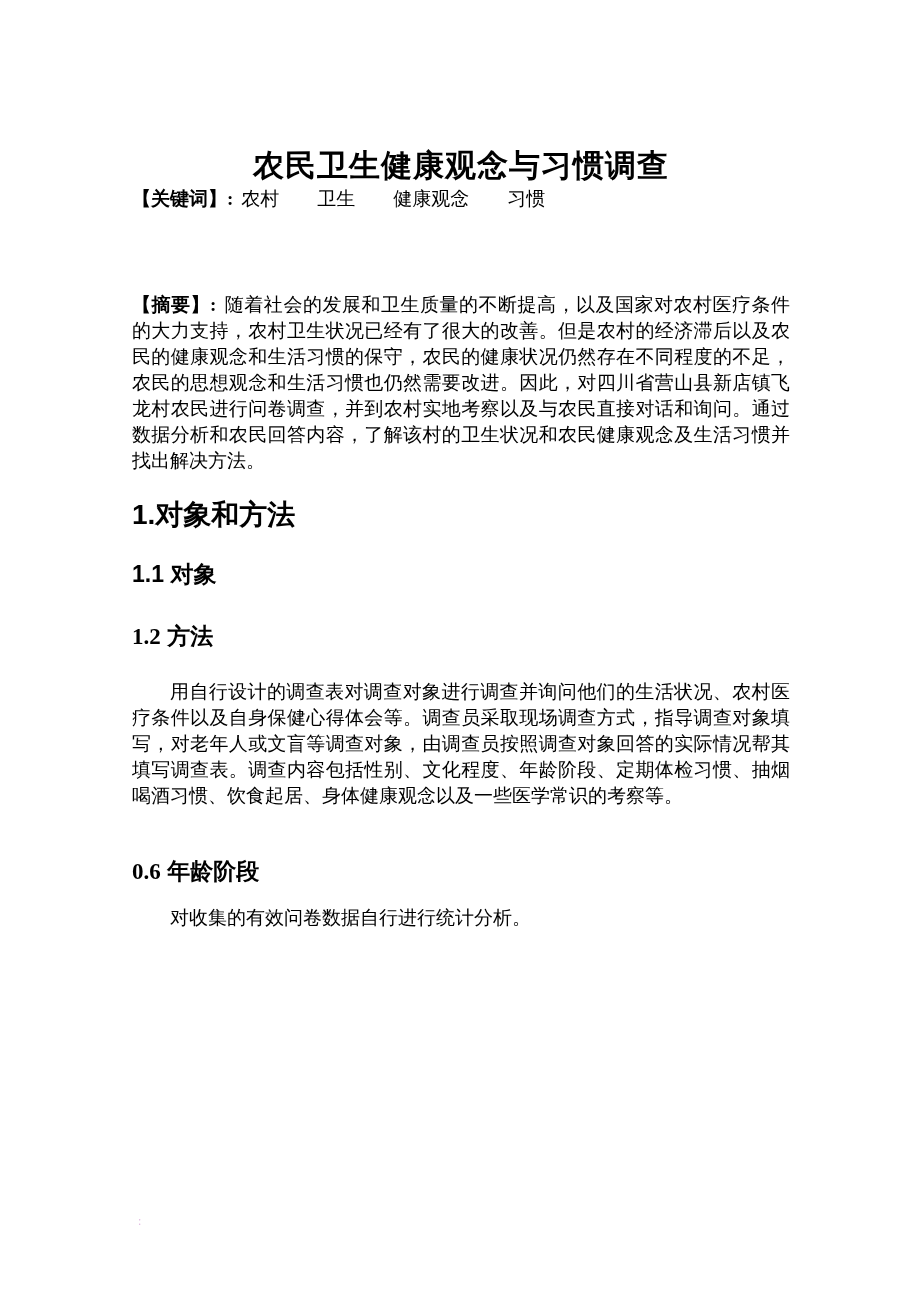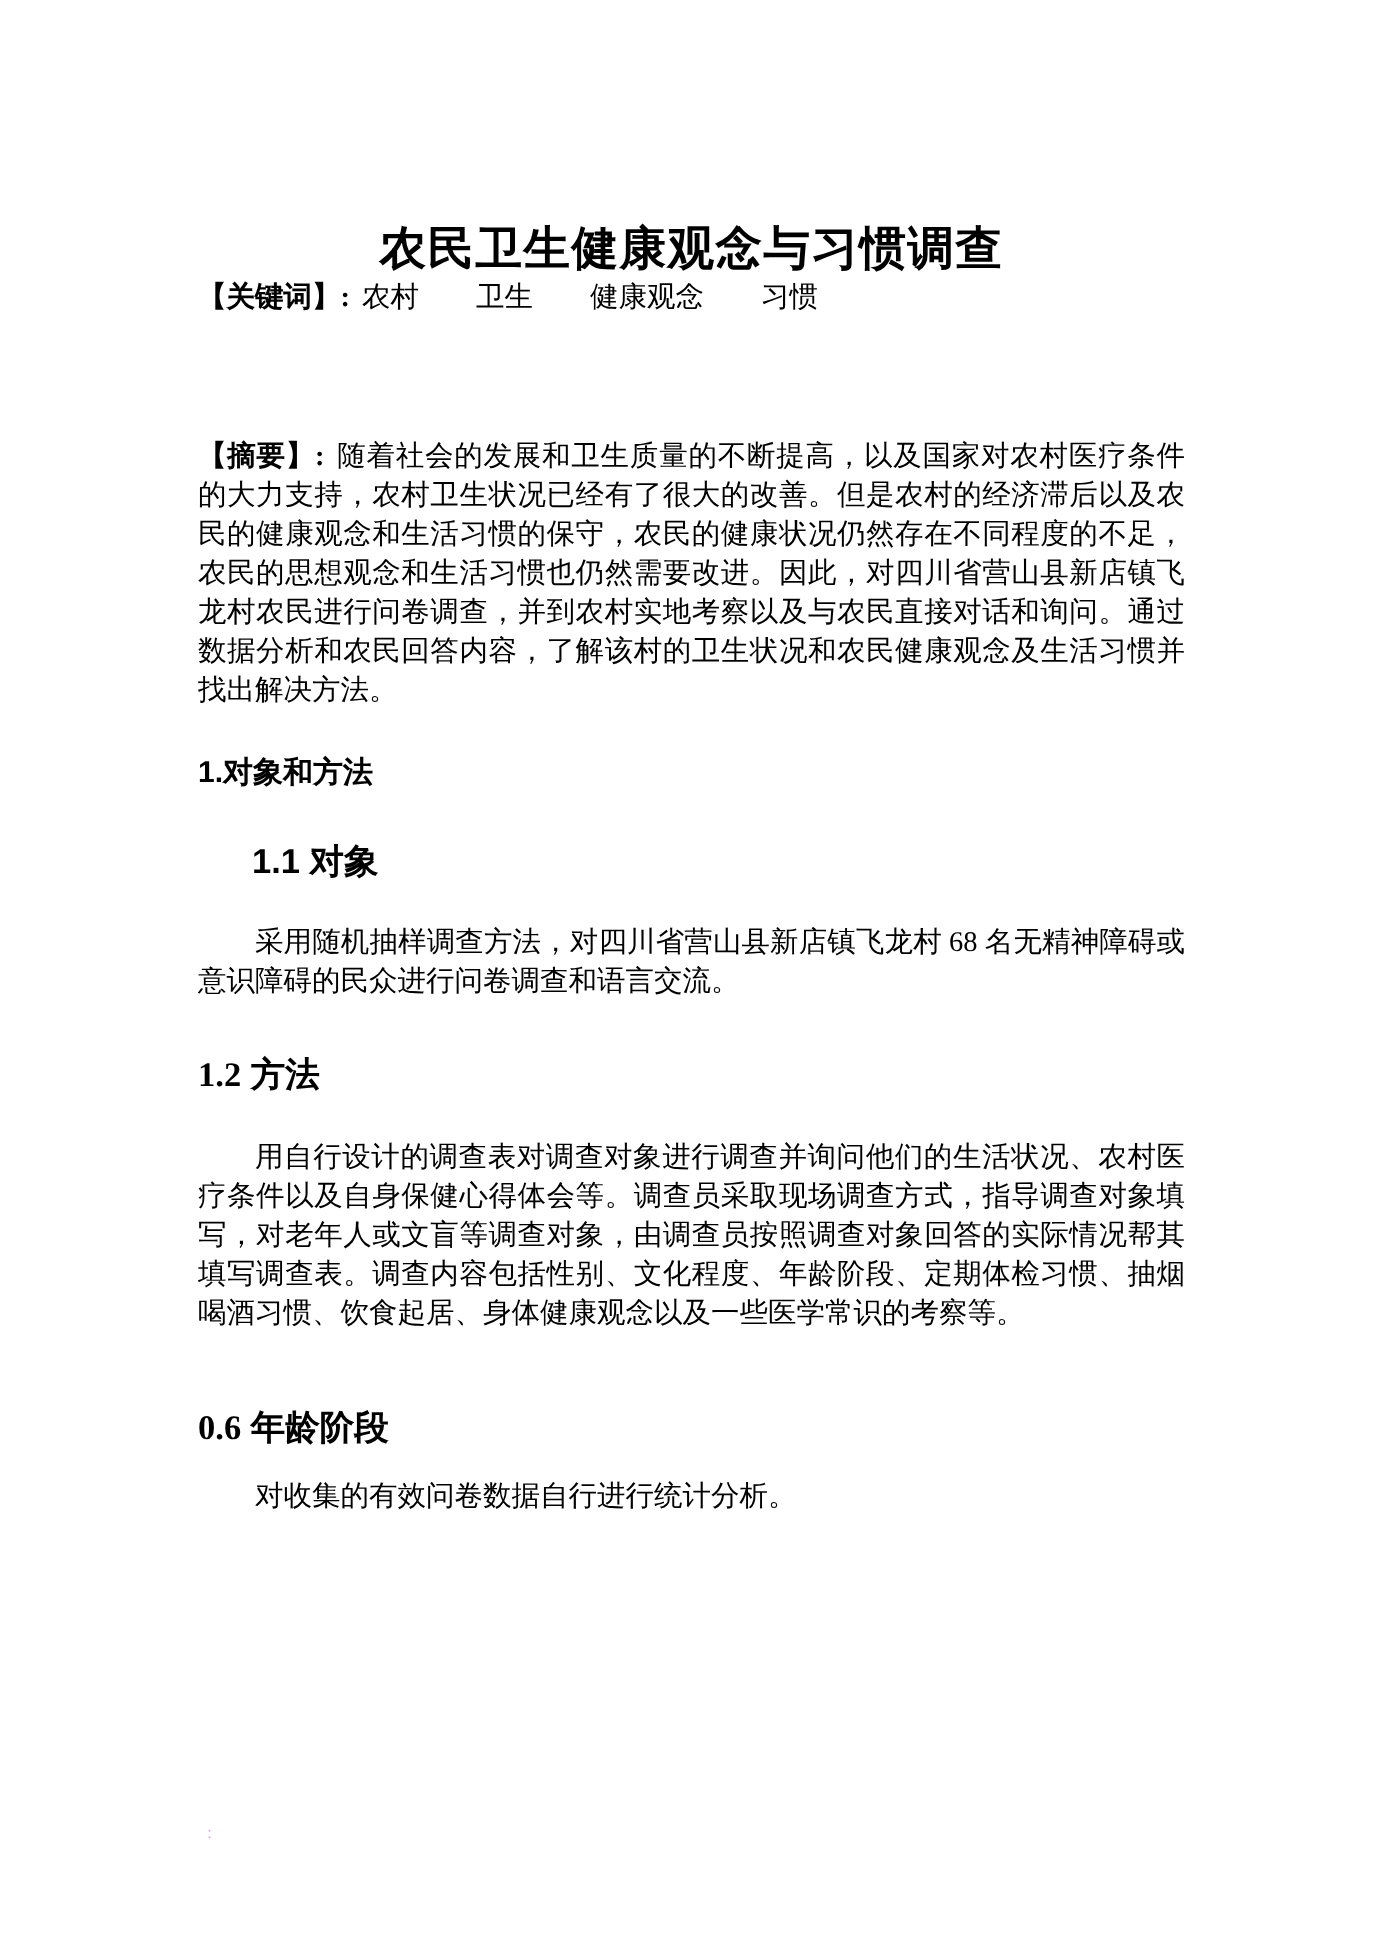--- a/index.html
+++ b/index.html
@@ -31,32 +31,32 @@
     text-justify: inter-ideograph;
     word-break: break-all;
   }
   .abstract-para { margin-top: 80px; }
   .kw-line { margin-top: 0; }
   .bold-label { font-weight: bold; margin-right: 8px; }
   .indent { text-indent: 2em; }
   .intro-para { margin-top: 10px; }
   .h-main {
     margin-top: 26px;
-    font-size: 20px;
+    font-size: 28px;
     font-weight: bold;
     line-height: 30px;
     font-family: "Liberation Sans", "DejaVu Sans", sans-serif;
   }
   .h-sub {
     font-size: 23px;
     font-weight: bold;
     line-height: 28px;
     font-family: "Liberation Sans", "DejaVu Sans", sans-serif;
   }
-  .h-1-1 { margin-top: 30px; margin-left: 36px; }
+  .h-1-1 { margin-top: 30px; }
   .h-1-2 { margin-top: 34px; }
   .h-1-3 { margin-top: 48px; }
   .sec-body { margin-top: 28px; }
   .sec-body-last { }
   .h-num-sans { font-family: "Liberation Sans", "DejaVu Sans", sans-serif; }
   .h-num-serif { font-family: "Liberation Serif", "DejaVu Serif", serif; }
   .stray-mark {
     position: absolute;
     left: 138px;
     top: 1214px;
@@ -75,21 +75,20 @@
 
     <p class="para kw-line"><span class="bold-label">【关键词】:</span><span>农村　　卫生　　健康观念　　习惯</span></p>
 
     <p class="para abstract-para"><span class="bold-label">【摘要】:</span><span>随着社会的发展和卫生质量的不断提高，以及国家对农村医疗条件的大力支持，农村卫生状况已经有了很大的改善。但是农村的经济滞后以及农民的健康观念和生活习惯的保守，农民的健康状况仍然存在不同程度的不足，农民的思想观念和生活习惯也仍然需要改进。因此，对四川省营山县新店镇飞龙村农民进行问卷调查，并到农村实地考察以及与农民直接对话和询问。通过数据分析和农民回答内容，了解该村的卫生状况和农民健康观念及生活习惯并找出解决方法。</span></p>
 
 
     <div class="h-main"><span class="h-num-sans">1.</span><span>对象和方法</span></div>
 
     <div class="h-sub h-1-1"><span class="h-num-sans">1.1</span><span> </span><span>对象</span></div>
 
-    <p class="para indent sec-body">采用随机抽样调查方法，对四川省营山县新店镇飞龙村 68 名无精神障碍或意识障碍的民众进行问卷调查和语言交流。</p>
 
     <div class="h-sub h-1-2"><span class="h-num-serif">1.2</span><span> </span><span>方法</span></div>
 
     <p class="para indent sec-body">用自行设计的调查表对调查对象进行调查并询问他们的生活状况、农村医疗条件以及自身保健心得体会等。调查员采取现场调查方式，指导调查对象填写，对老年人或文盲等调查对象，由调查员按照调查对象回答的实际情况帮其填写调查表。调查内容包括性别、文化程度、年龄阶段、定期体检习惯、抽烟喝酒习惯、饮食起居、身体健康观念以及一些医学常识的考察等。</p>
 
     <div class="h-sub h-1-3"><span class="h-num-serif">0.6</span><span> </span><span>年龄阶段</span></div>
 
     <p class="para indent sec-body-last">对收集的有效问卷数据自行进行统计分析。</p>
 
   </div>

